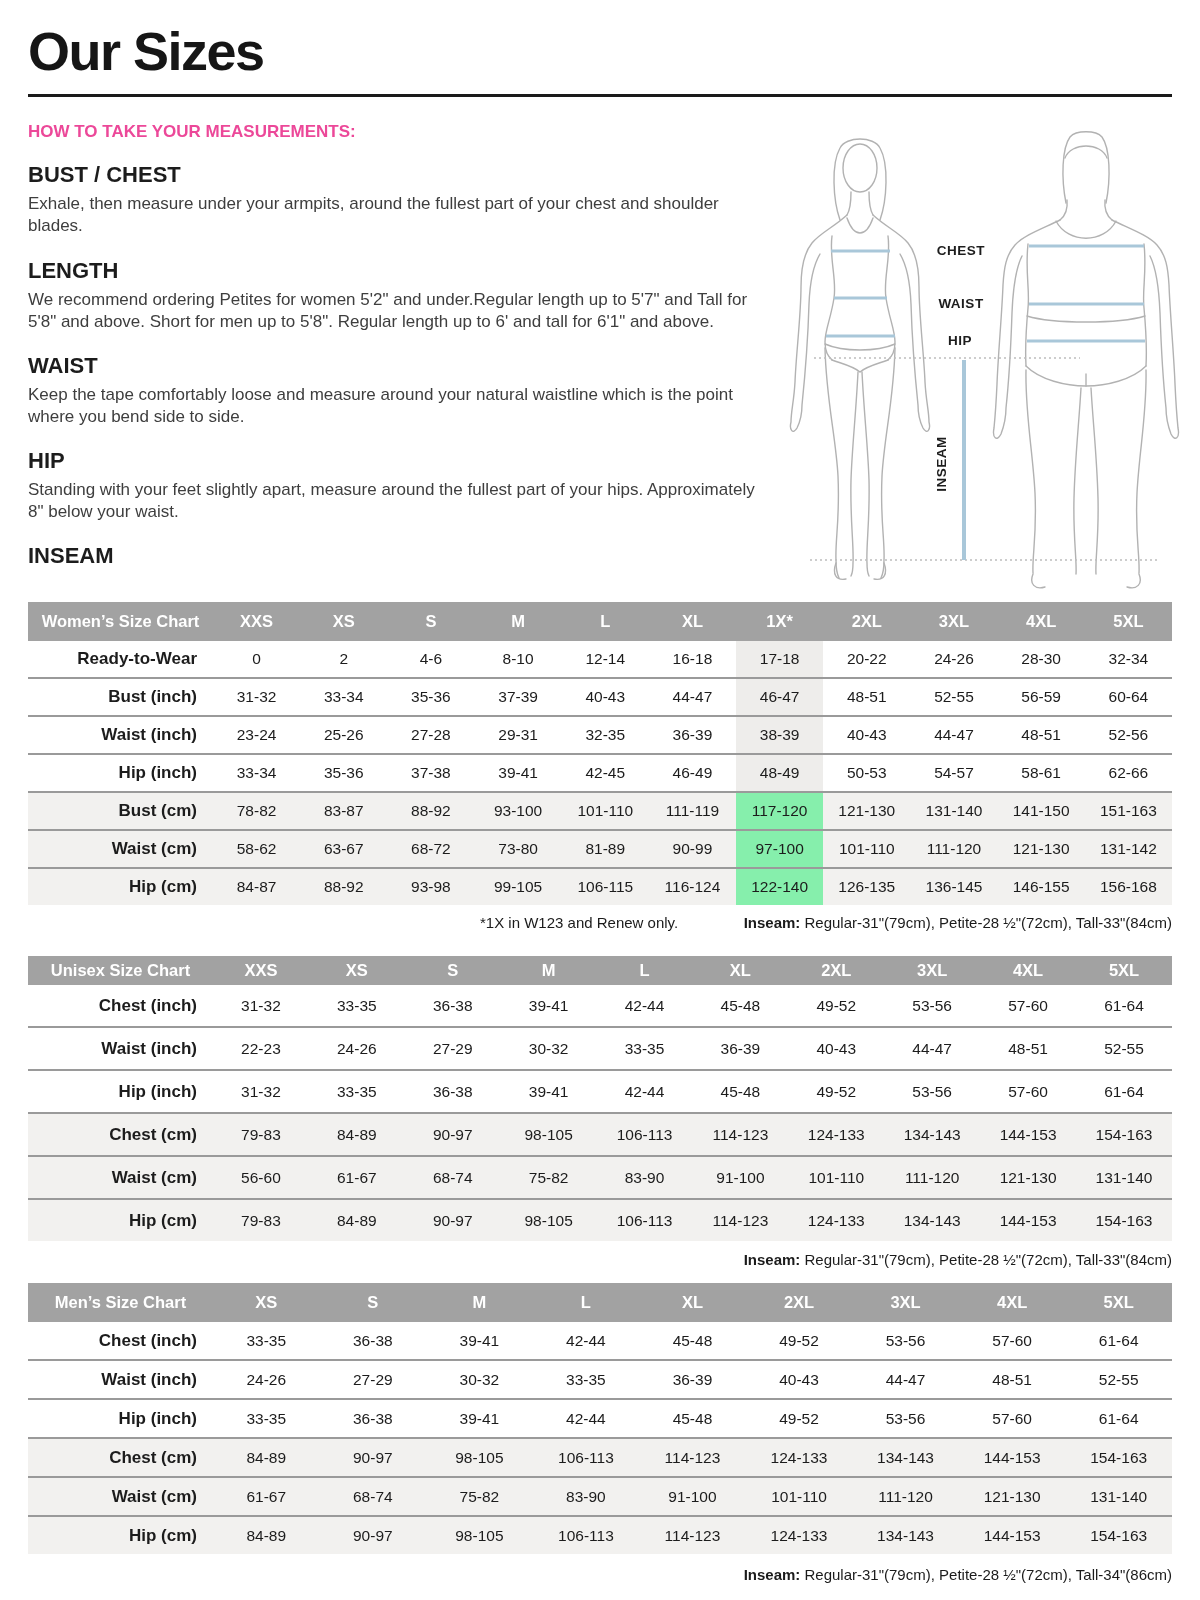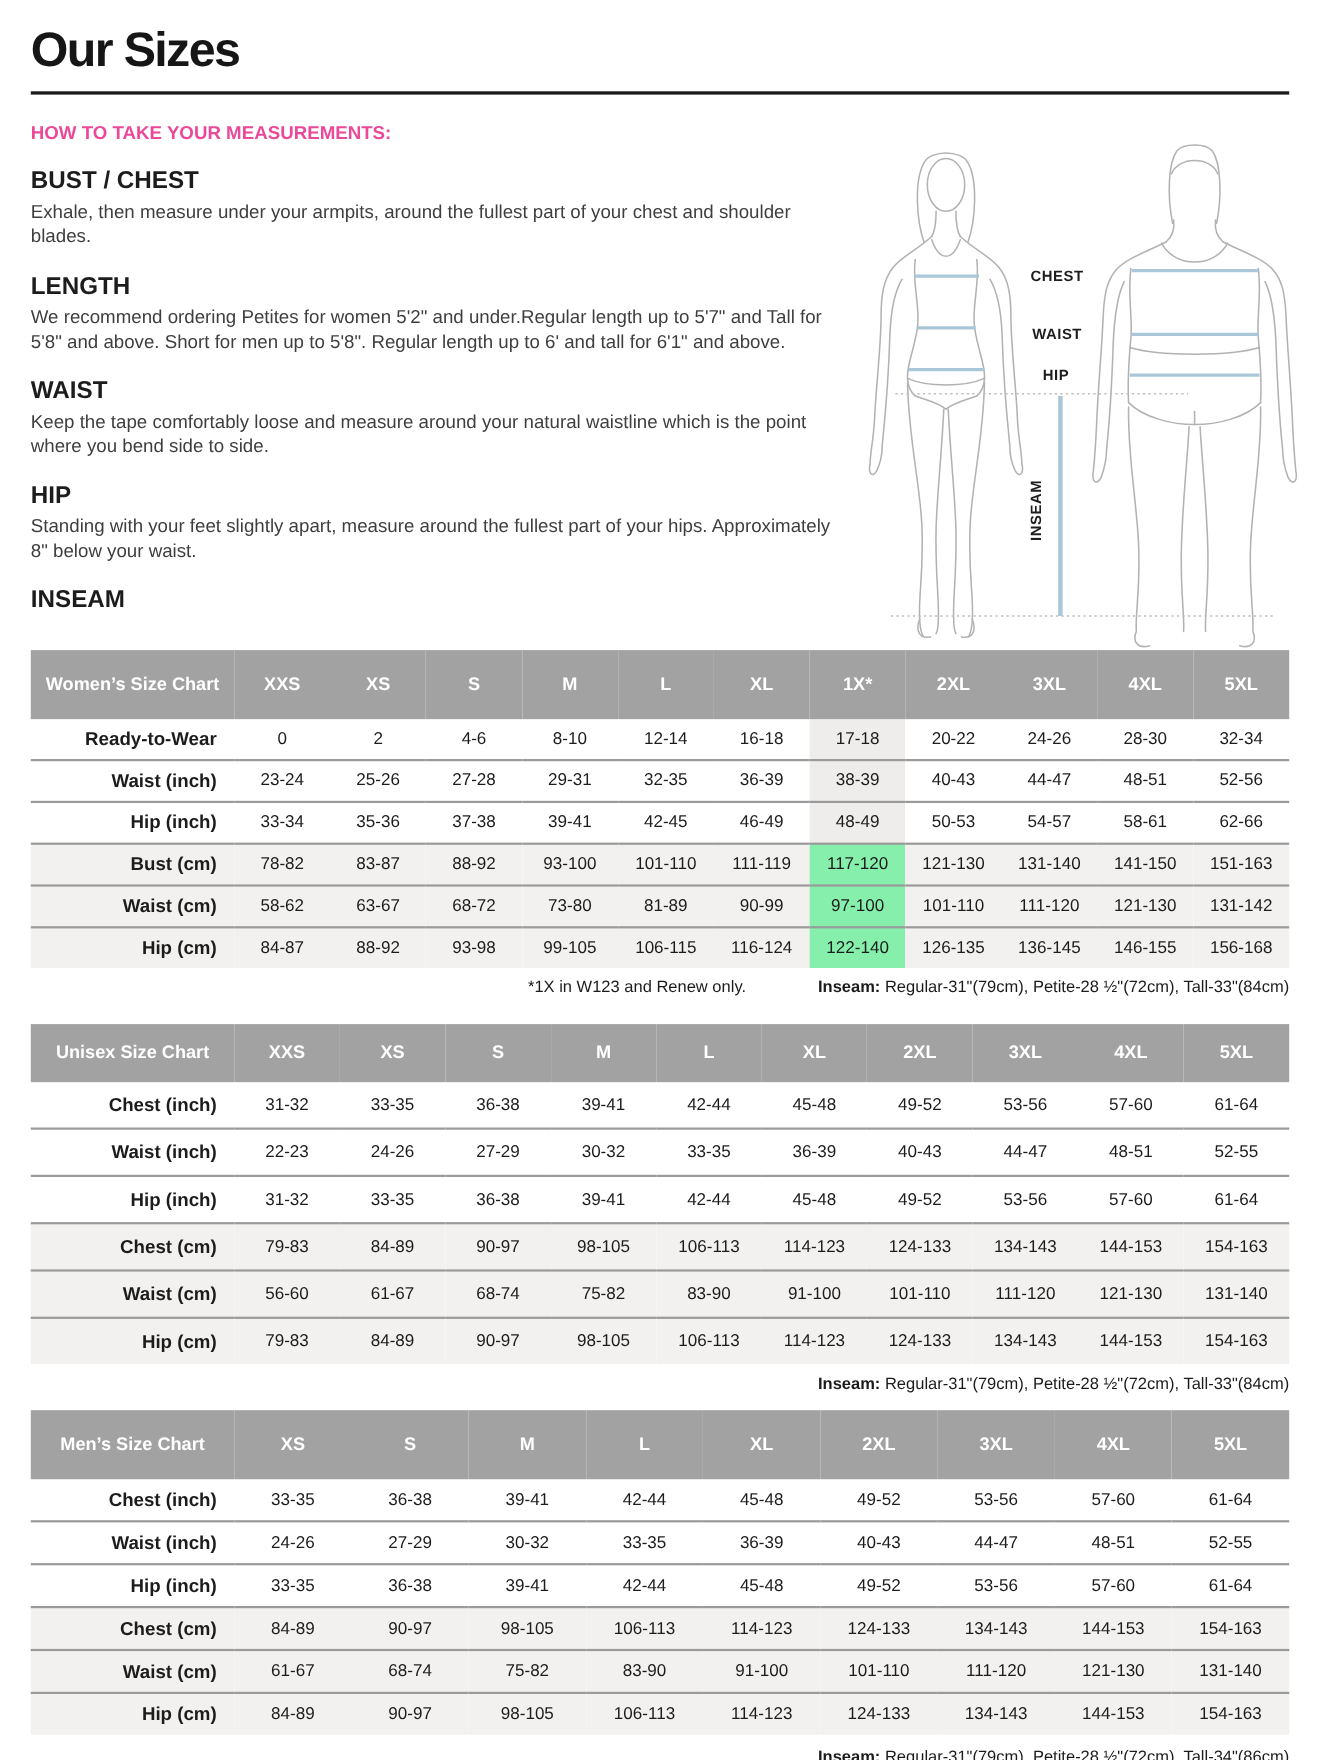--- a/index.html
+++ b/index.html
@@ -1,32 +1,32 @@
 <!DOCTYPE html>
 <html><head>
 <meta charset="utf-8">
 <style>
   html,body{margin:0;padding:0;background:#fff;}
   body{width:1200px;height:1600px;overflow:hidden;position:relative;
        font-family:"Liberation Sans",sans-serif;color:#222;}
   .page{position:absolute;inset:0;padding:22px 28px;box-sizing:border-box;}
 
-  .title{font-size:44px;font-weight:800;letter-spacing:-1.5px;color:#161616;margin:0;line-height:1.1;}
+  .title{font-size:54px;font-weight:800;letter-spacing:-1.5px;color:#161616;margin:0;line-height:1.1;}
   .rule{border:none;border-top:3px solid #1a1a1a;margin:13px 0 0 0;}
 
   .howto{margin-top:25px;font-size:17px;font-weight:700;color:#ec4899;}
   .sec-h{margin-top:20px;font-size:22px;font-weight:700;color:#1c1c1c;}
   .sec-b{margin-top:5px;font-size:17px;color:#3e3e3e;line-height:1.3;width:742px;}
 
   .figure{position:absolute;left:768px;top:108px;width:424px;height:482px;}
   .figure svg{display:block;}
 
   .tbl-wrap{position:relative;}
   table{border-collapse:collapse;width:1144px;table-layout:fixed;}
-  thead th{background:#a2a2a2;color:#ffffff;font-size:16.5px;font-weight:700;text-align:center;padding:12px;}
+  thead th{background:#a2a2a2;color:#ffffff;font-size:16.5px;font-weight:700;text-align:center;padding:0;}
   .w-table thead th{height:39px;} .u-table thead th{height:29px;} .m-table thead th{height:39px;}
   tbody td{text-align:center;font-size:15.5px;color:#1c1c1c;padding:0;background:#ffffff;}
   .w-table tbody td{height:36px;} .u-table tbody td{height:41px;} .m-table tbody td{height:37px;}
   tbody tr + tr td{border-top:2px solid #9a9a9a;}
   td.lbl{font-weight:700;font-size:17px;text-align:right;padding-right:16px;}
   tr.tint td{background:#f2f1ef;}
   td.hl{background:#eeedeb;}
   tr.tint td.hl{background:#86efac;}
 
   .fnote{width:1144px;display:flex;justify-content:flex-end;font-size:15px;color:#1b1b1b;}
@@ -173,20 +173,34 @@
             <td>8-10</td>
             <td>12-14</td>
             <td>16-18</td>
             <td class="hl">17-18</td>
             <td>20-22</td>
             <td>24-26</td>
             <td>28-30</td>
             <td>32-34</td>
           </tr>
           <tr>
+            <td class="lbl">Bust (inch)</td>
+            <td>31-32</td>
+            <td>33-34</td>
+            <td>35-36</td>
+            <td>37-39</td>
+            <td>40-43</td>
+            <td>44-47</td>
+            <td class="hl">46-47</td>
+            <td>48-51</td>
+            <td>52-55</td>
+            <td>56-59</td>
+            <td>60-64</td>
+          </tr>
+          <tr>
             <td class="lbl">Waist (inch)</td>
             <td>23-24</td>
             <td>25-26</td>
             <td>27-28</td>
             <td>29-31</td>
             <td>32-35</td>
             <td>36-39</td>
             <td class="hl">38-39</td>
             <td>40-43</td>
             <td>44-47</td>

